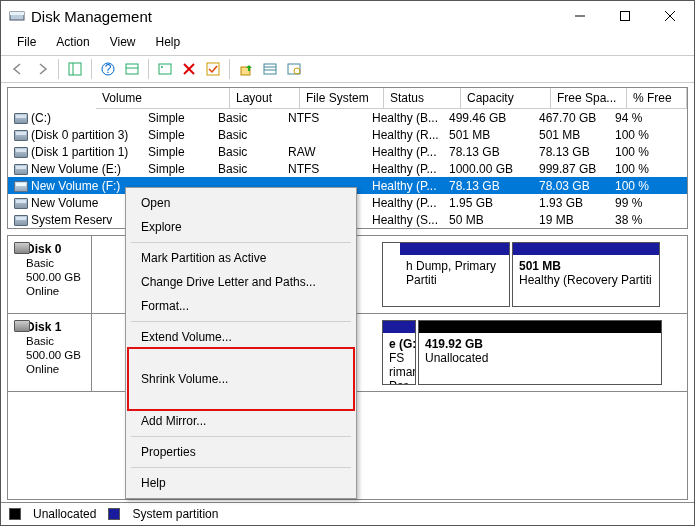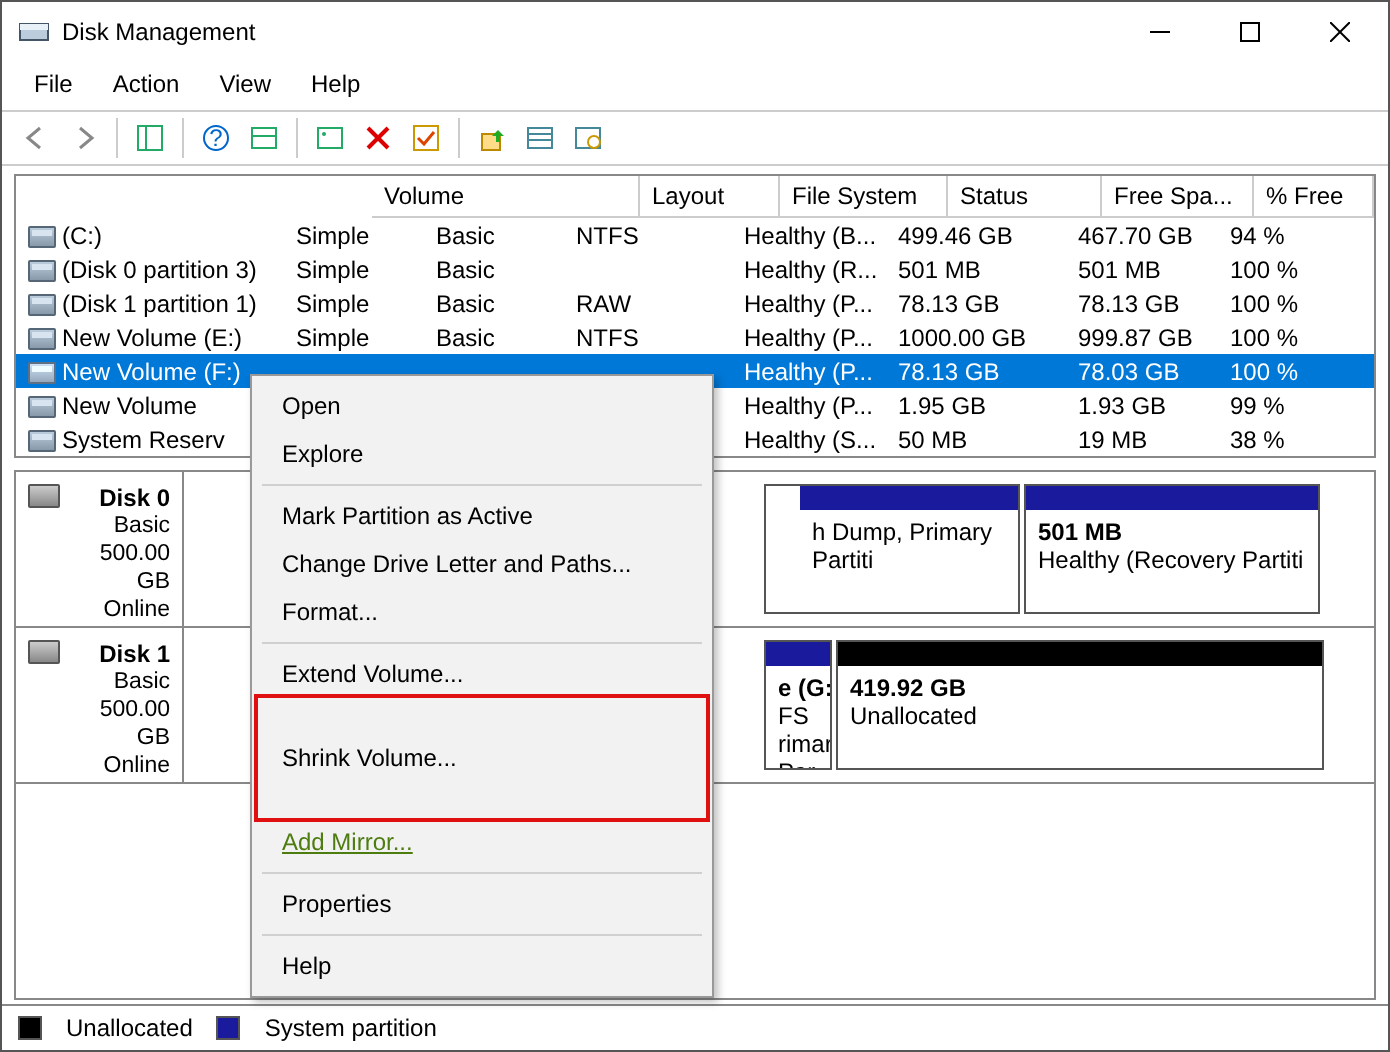--- a/index.html
+++ b/index.html
@@ -1,20 +1,20 @@
 <!DOCTYPE html>
 <html><head>
 <meta charset="utf-8">
 <style>
   * { box-sizing: border-box; font-family: "Segoe UI", Tahoma, sans-serif; font-size: 12px; }
   body { margin: 0; background: #fff; }
   .window { width: 695px; height: 526px; border: 1px solid #555; background: #fff; display: flex; flex-direction: column; position: relative; }
   .titlebar { height: 30px; display: flex; align-items: center; padding: 0 2px 0 8px; }
   .title-icon { width: 16px; height: 16px; margin-right: 6px; }
-  .title-text { flex: 1; font-size: 12px; }
+  .title-text { flex: 1; font-size: 15px; }
   .winbtns { display: flex; }
   .winbtn { width: 45px; height: 28px; display: flex; align-items: center; justify-content: center; }
   .menubar { display: flex; padding: 2px 8px 4px; gap: 4px; }
   .menubar span { padding: 2px 8px; }
   .toolbar { height: 28px; border-top: 1px solid #ccc; border-bottom: 1px solid #ccc; display: flex; align-items: center; padding: 0 6px; gap: 2px; }
   .tbbtn { width: 22px; height: 22px; display: flex; align-items: center; justify-content: center; }
   .tbsep { width: 1px; height: 20px; background: #ccc; margin: 0 3px; }
   .content { flex: 1; padding: 4px 6px 2px; display: flex; flex-direction: column; overflow: hidden; }
   .volume-list { border: 1px solid #888; flex-shrink: 0; }
   .vl-head { display: flex; background: #fff; justify-content: flex-end; }
@@ -26,32 +26,32 @@
   .vol-icon { display: inline-block; width: 14px; height: 11px; vertical-align: middle; margin-right: 3px; background: linear-gradient(#bcd, #89a); border: 1px solid #567; border-radius: 1px; position: relative; }
   .vol-icon::after { content: ""; position: absolute; left: 1px; top: 1px; right: 1px; height: 3px; background: #d8e4f0; }
   .row.selected { background: #0078d7; color: #fff; }
   .row.selected .vol-icon { filter: brightness(1.1); }
   .disk-area { margin-top: 6px; border: 1px solid #888; flex: 1; overflow: hidden; position: relative; }
   .disk-row { display: flex; border-bottom: 1px solid #888; height: 78px; }
   .disk-info { width: 84px; border-right: 1px solid #888; padding: 6px; position: relative; }
   .disk-info .dname { font-weight: bold; }
   .disk-info .dprop { font-size: 11.5px; line-height: 14px; }
   .disk-icon { width: 16px; height: 12px; background: linear-gradient(#ccc,#888); border: 1px solid #555; border-radius: 1px; position: absolute; left: 6px; top: 6px; }
-  .disk-info .dtext { margin-left: 32px; text-align: right; }
+  .disk-info .dtext { margin-left: 12px; }
   .parts { flex: 1; display: flex; padding: 6px; gap: 2px; }
   .part { border: 1px solid #555; display: flex; flex-direction: column; overflow: hidden; }
   .part .bar { height: 12px; background: #1a1a9c; flex-shrink: 0; }
   .part.unalloc .bar { background: #000; }
   .part .plabel { padding: 4px 6px; font-size: 11.5px; line-height: 14px; overflow: hidden; }
   .part .pname { font-weight: bold; white-space: nowrap; }
   .legend { border-top: 1px solid #888; padding: 4px 8px; display: flex; gap: 12px; align-items: center; font-size: 12px; }
   .swatch { width: 12px; height: 12px; border: 1px solid #555; }
   .context-menu { position: absolute; left: 124px; top: 186px; width: 232px; background: #f2f2f2; border: 1px solid #999; box-shadow: 2px 2px 4px rgba(0,0,0,0.25); padding: 3px; }
   .cm-item { padding: 5px 12px; font-size: 12px; white-space: nowrap; }
-  .cm-item.disabled { color: #4d7c0f; text-decoration: underline; }
+  .cm-item.disabled { color: #000000; }
   .cm-sep { height: 1px; background: #d0d0d0; margin: 3px 2px; }
   .cm-item.highlighted { border: 2px solid #e01010; margin: -2px; padding: 23px 12px; }
   
   svg { display: block; }
 </style>
 </head>
 <body>
 
 <div class="window">
 
@@ -162,20 +162,21 @@
       </div>
   </div>
 
   <div class="content">
     <div class="volume-list">
       <div class="vl-head">
         <div class="col c0">Volume</div>
         <div class="col c1">Layout</div>
         <div class="col c3">File System</div>
         <div class="col c4">Status</div>
+        <div class="col c5">Capacity</div>
         <div class="col c6">Free Spa...</div>
         <div class="col c7">% Free</div>
       </div>
       <div class="vl-body" id="vl-body">
           <div class="row">
             <div class="col c0"><span class="vol-icon"></span><span>(C:)</span></div>
             <div class="col c1">Simple</div>
             <div class="col c2">Basic</div>
             <div class="col c3">NTFS</div>
             <div class="col c4">Healthy (B...</div>

